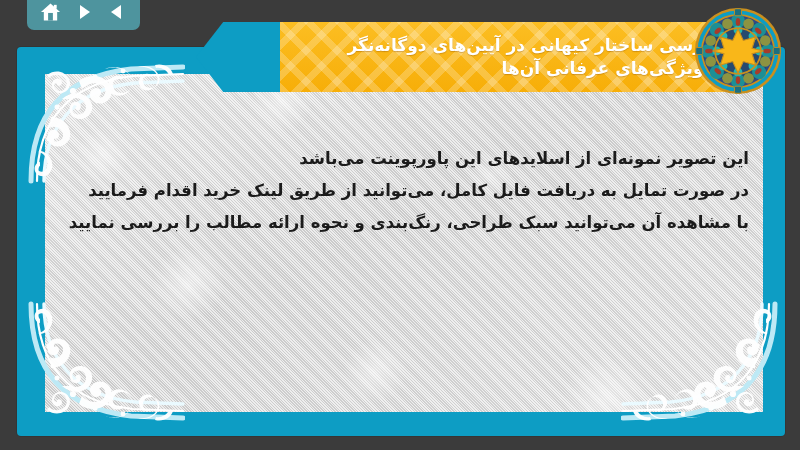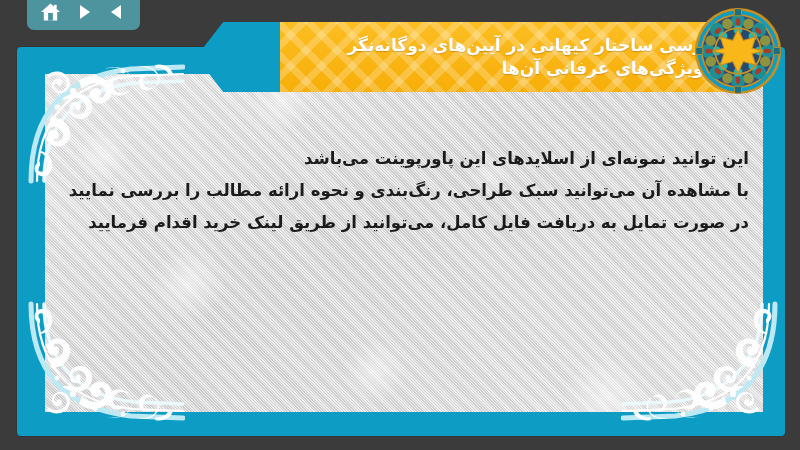--- a/index.html
+++ b/index.html
@@ -240,23 +240,23 @@
         <circle cx="68" cy="22" r="2.6"></circle>
         <circle cx="96" cy="16" r="2.4"></circle>
         <circle cx="30" cy="52" r="2.5"></circle>
         <circle cx="22" cy="84" r="2.6"></circle>
         <path d="M14 96 c9 2 14 12 10 20 c-3 6-11 7-15 2 c-3-4-1-10 4-11 l0 4 c-2 1-3 4-1 5 c3 2 7 0 8-4 c2-7-2-14-9-15 z"></path>
         <path d="M128 10 c8-2 16 2 18 9 l-4 1 c-2-5-8-8-13-7 z"></path>
       </g>
     </svg>
 
     <div class="body-text">
-      <p>این توانید نمونه‌ای از اسلایدهای این پاورپوینت می‌باشد</p>
+      <p>این تصویر نمونه‌ای از اسلایدهای این پاورپوینت می‌باشد</p>
+      <p>در صورت تمایل به دریافت فایل کامل، می‌توانید از طریق لینک خرید اقدام فرمایید</p>
       <p>با مشاهده آن می‌توانید سبک طراحی، رنگ‌بندی و نحوه ارائه مطالب را بررسی نمایید</p>
-      <p>در صورت تمایل به دریافت فایل کامل، می‌توانید از طریق لینک خرید اقدام فرمایید</p>
     </div>
   </div>
 
   <div class="banner-wrap">
     <div class="banner-tail"></div>
     <div class="banner-gold">
       <div class="banner-title">بررسی ساختار کیهانی در آیین‌های دوگانه‌نگر
 و ویژگی‌های عرفانی آن‌ها</div>
     </div>
   </div>

